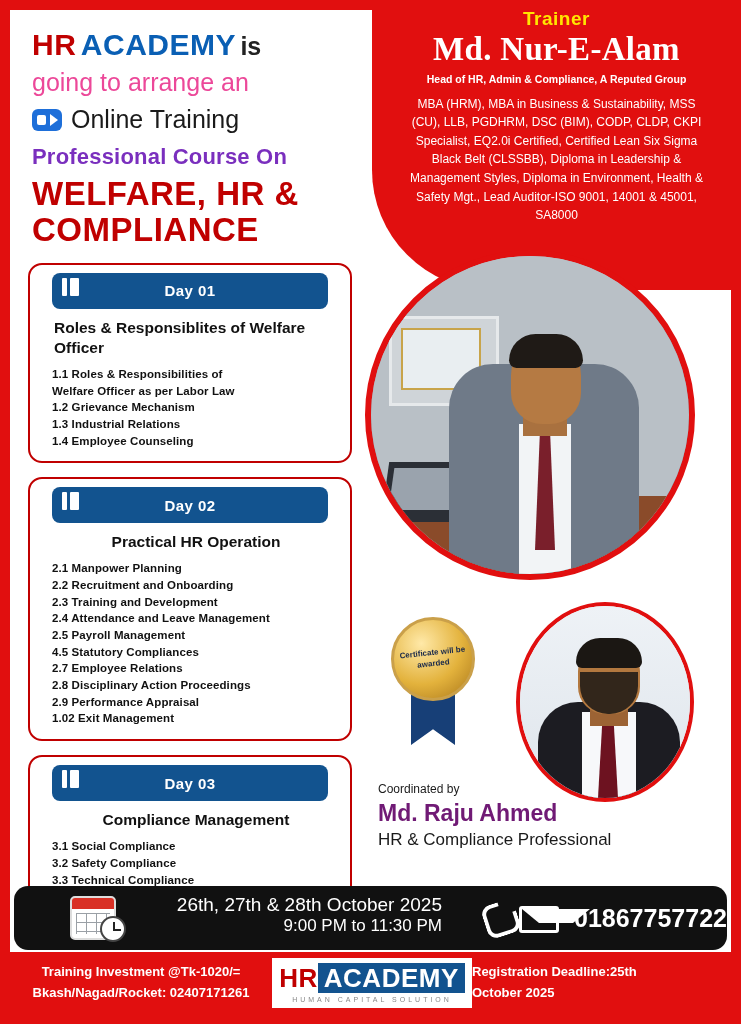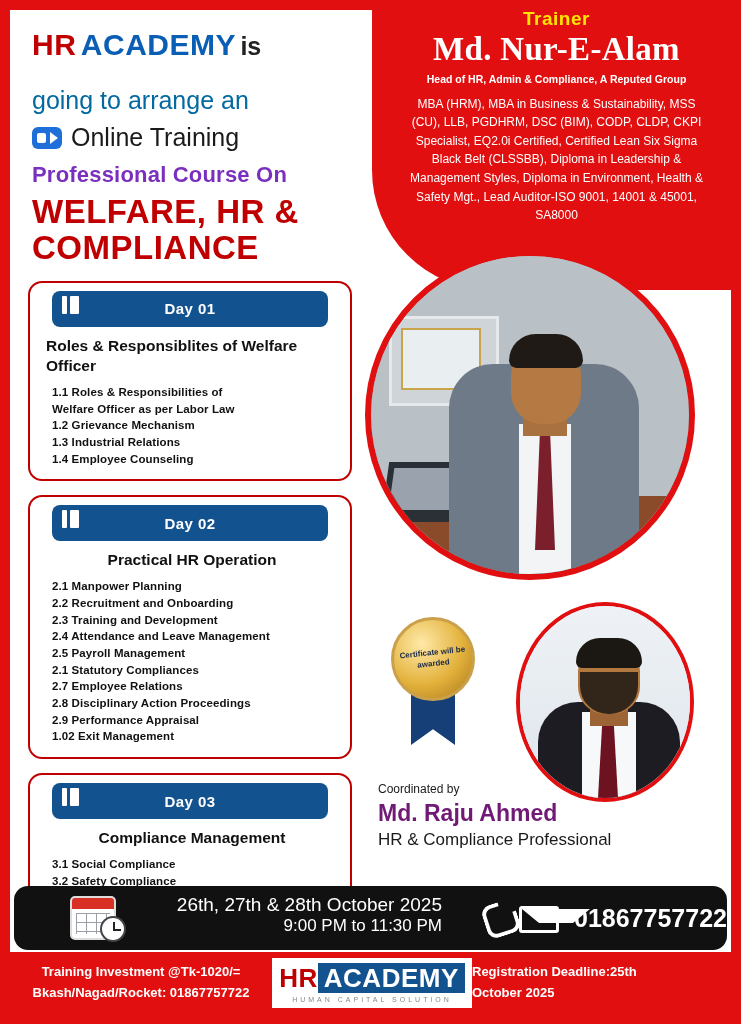--- a/index.html
+++ b/index.html
@@ -57,21 +57,21 @@
     position:absolute; top:14px; left:14px; width:352px;
   }
   .hdr1 { margin: 14px 0 0 18px; }
   .hr-acad-line {
     font-size:30px; font-weight:bold; letter-spacing:0.5px;
     font-family:"Liberation Sans", sans-serif;
   }
   .hr-red { color:#c00000; }
   .hr-blue { color:#0a5fb4; }
   .hr-is { color:#222; font-weight:bold; font-size:25px; }
-  .going { font-size:25px; color:#0369a1; margin:24px 0 0 18px; font-weight:500; }
+  .going { font-size:25px; color:#ec4899; margin:6px 0 0 18px; font-weight:500; }
   .online-row { display:flex; align-items:center; margin:8px 0 0 18px; }
   .cam-icon {
     width:30px; height:22px; background:#1e6fd9; border-radius:6px;
     position:relative; margin-right:9px; flex:0 0 auto;
   }
   .cam-icon:after {
     content:""; position:absolute; right:4px; top:5px;
     border-top:6px solid transparent; border-bottom:6px solid transparent;
     border-left:8px solid #ffffff;
   }
@@ -99,21 +99,21 @@
     background:#12538f; border-radius:8px; height:36px; margin:-2px 10px 9px 10px;
     display:flex; align-items:center; justify-content:center; position:relative;
   }
   .day-head .bars {
     position:absolute; left:10px; top:5px; display:flex; gap:3px;
   }
   .day-head .bars i { display:block; width:5px; height:18px; background:#ffffff; border-radius:1px; }
   .day-head .bars i.b2 { width:9px; }
   .day-title { color:#ffffff; font-size:15px; font-weight:bold; letter-spacing:0.4px; }
   .day-sub {
-    font-size:15.5px; font-weight:bold; color:#111; margin: 2px 0 8px 4px; line-height:1.3;
+    font-size:15.5px; font-weight:bold; color:#111; margin: 2px 0 8px 12px; line-height:1.3;
   }
   .day-sub.center { text-align:center; }
   .day-items { margin-left:10px; }
   .day-items li {
     list-style:none; font-size:11.5px; font-weight:bold; color:#111;
     line-height:1.45; letter-spacing:0.1px;
   }
   ul.day-items { padding:0; margin:0 0 0 10px; }
 
   
@@ -290,21 +290,21 @@
           </span>
         <span class="day-title">Day 02</span>
       </div>
       <div class="day-sub center">Practical HR Operation</div>
       <ul class="day-items">
         <li>2.1 Manpower Planning</li>
         <li>2.2 Recruitment and Onboarding</li>
         <li>2.3 Training and Development</li>
         <li>2.4 Attendance and Leave Management</li>
         <li>2.5 Payroll Management</li>
-        <li>2.1 Statutory Compliances</li>
+        <li>4.5 Statutory Compliances</li>
         <li>2.7 Employee Relations</li>
         <li>2.8 Disciplinary Action Proceedings</li>
         <li>2.9 Performance Appraisal</li>
         <li>1.02 Exit Management</li>
       </ul>
     </div>
 
     <div class="day-card">
       <div class="day-head">
         <span class="bars">
@@ -373,21 +373,21 @@
     <div class="phone-icon">
         <div class="ph"></div>
       </div>
     <div class="env-icon"></div>
     <div class="phone-num">01867757722</div>
   </div>
 
   <div class="bottom-bar">
     <div class="bb-left">
       <div>Training Investment @Tk-1020/=</div>
-      <div>Bkash/Nagad/Rocket: 01867757722</div>
+      <div>Bkash/Nagad/Rocket: 02407171261</div>
     </div>
     <div class="bb-center">
       <div class="bb-logo">
         <span class="r">HR</span><span class="b">ACADEMY</span>
       </div>
       <div class="bb-logo-sub">HUMAN CAPITAL SOLUTION</div>
     </div>
     <div class="bb-right">
       <div>Registration Deadline:25th</div>
       <div>October 2025</div>

